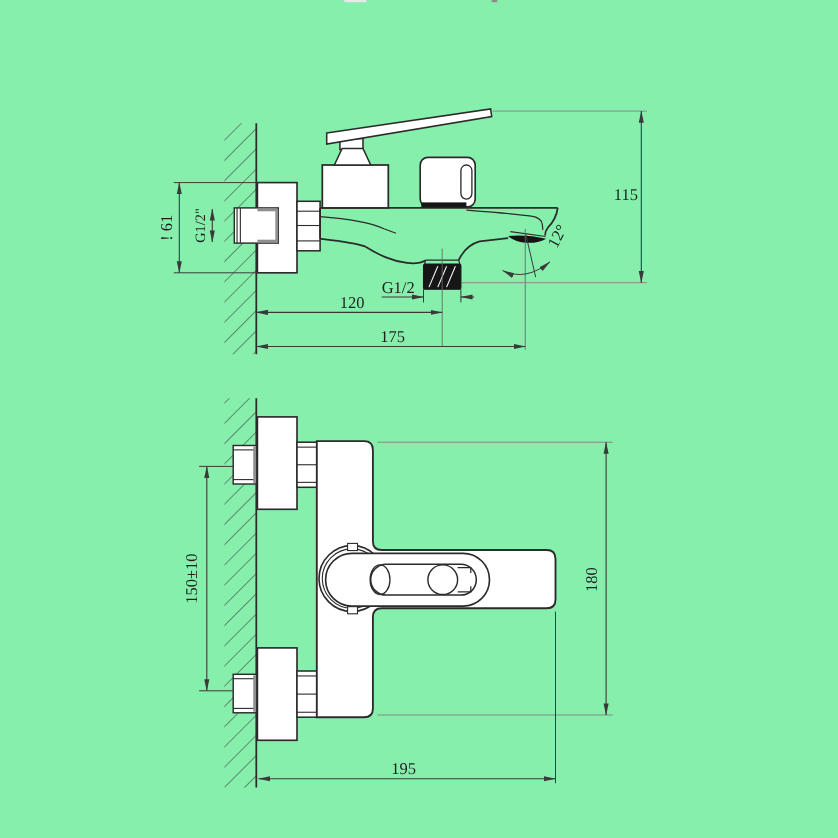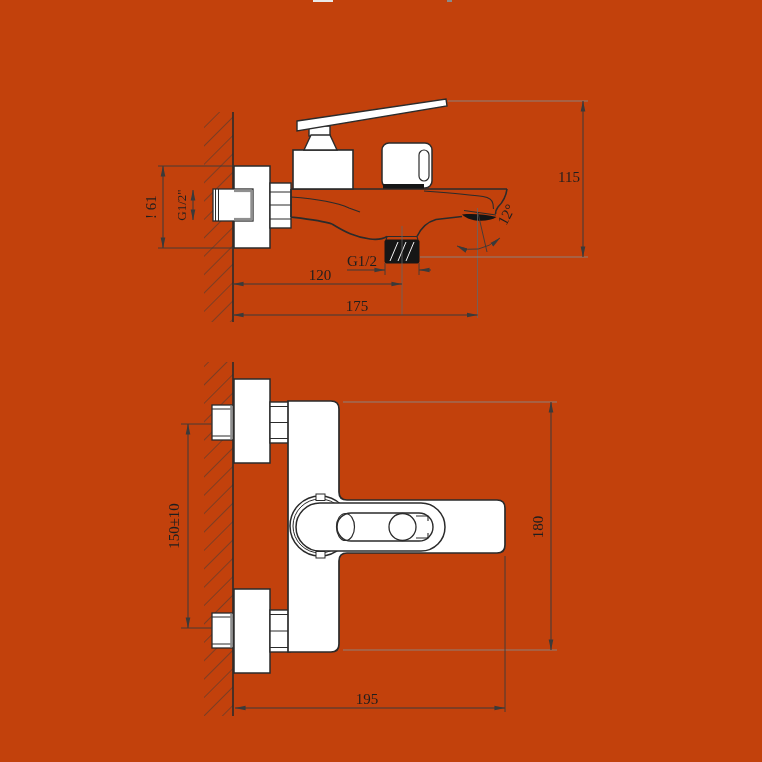--- a/index.html
+++ b/index.html
@@ -1,16 +1,16 @@
 <!DOCTYPE html>
 <html><head>
 <meta charset="utf-8">
 <style>
   html,body{margin:0;padding:0;background:#ffffff;}
-  .stage{position:relative;width:762px;height:762px;background:#c2410c;overflow:hidden;}
+  .stage{position:relative;width:762px;height:762px;background:#86efac;overflow:hidden;}
   svg{position:absolute;left:0;top:0;}
   text{font-family:"Liberation Serif","DejaVu Serif",serif;fill:#1e1e1e;}
   .dimtxt{font-size:15px;}
   .dimtxt-sm{font-size:13px;}
 </style>
 </head>
 <body>
 
 <div class="stage">
 <svg width="762" height="762" viewBox="0 0 762 762">

